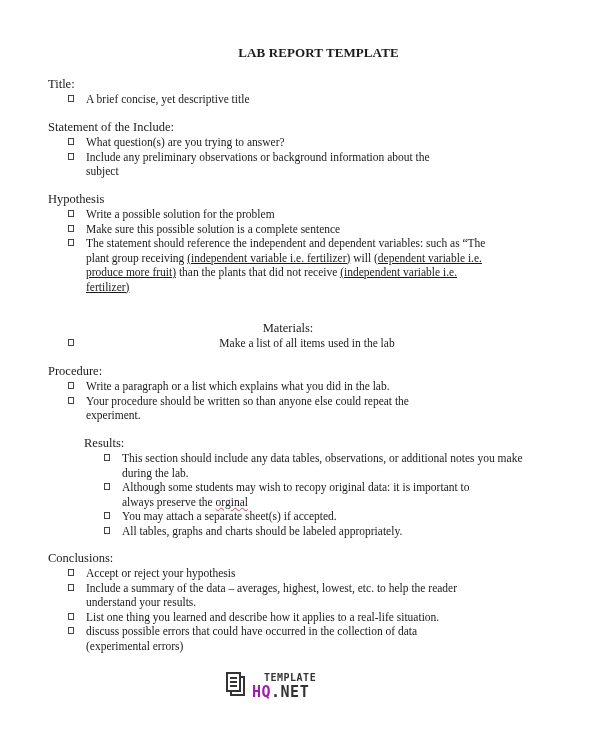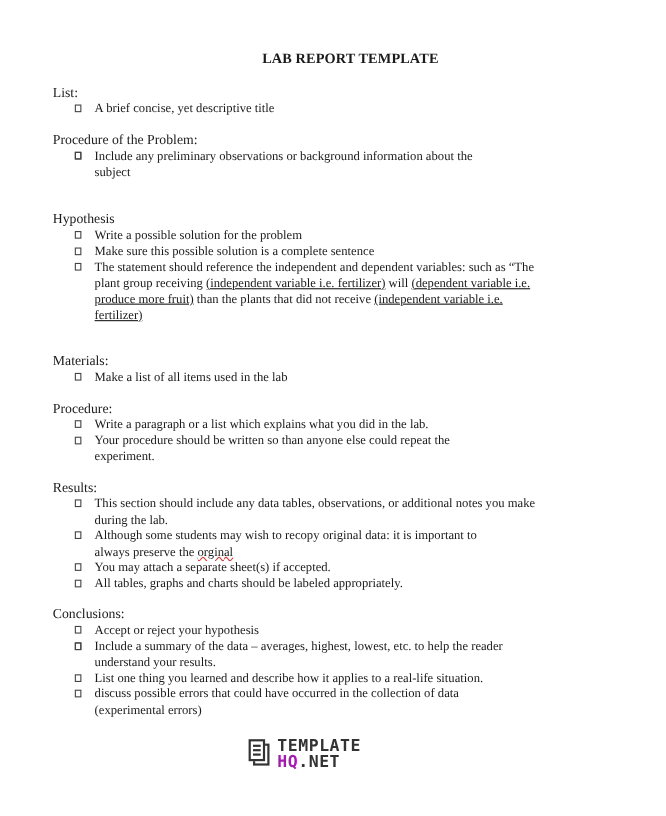--- a/index.html
+++ b/index.html
@@ -19,23 +19,23 @@
     .bullet {
       position: absolute; left: 20px; top: 3px; width: 6px; height: 7px;
       border: 1px solid #444; box-sizing: border-box; font-style: normal;
     }
     .u { text-decoration: underline; }
     .spell { text-decoration: underline wavy #d04040; text-decoration-thickness: 1px; }
 
     #sec-title { top: 77px; }
     #sec-problem { top: 120px; }
     #sec-hypothesis { top: 192px; }
-    #sec-materials { top: 321px; }
+    #sec-materials { top: 321px; text-align: center; }
     #sec-procedure { top: 364px; }
-    #sec-results { top: 436px; }
+    #sec-results { top: 436px; margin-left: 36px; }
     #sec-conclusions { top: 551px; }
     #sec-results .items, #sec-conclusions .items { width: 440px; }
 
     .logo {
       position: absolute; left: 226px; top: 667px; height: 36px; width: 130px;
       display: flex; align-items: center;
     }
     .logo-icon { width: 22px; height: 26px; position: relative; margin-right: 4px; }
     .logo-icon .page-back {
       position: absolute; left: 4px; top: 4px; width: 15px; height: 20px;
@@ -43,46 +43,47 @@
     }
     .logo-icon .page-front {
       position: absolute; left: 0; top: 0; width: 15px; height: 20px;
       border: 2px solid #333; background: #fff; box-sizing: border-box;
     }
     .logo-icon .page-front::before {
       content: ""; position: absolute; left: 2px; right: 2px; top: 3px; height: 2px; background: #333;
       box-shadow: 0 4px 0 #333, 0 8px 0 #333;
     }
     .logo-text { font-family: "DejaVu Sans Mono", "Liberation Mono", monospace; font-weight: bold; line-height: 14px; }
-    .logo-line1 { font-size: 15px; color: #333; letter-spacing: 0.5px; }
+    .logo-line1 { font-size: 10px; color: #333; letter-spacing: 0.5px; margin-left: 12px; }
     .logo-line2 { font-size: 15px; color: #333; letter-spacing: 0.5px; }
     .logo-hq { color: #a21caf; }
   </style>
 </head>
 <body>
 
 <div>
 
   <div class="doc-title">LAB REPORT TEMPLATE</div>
 
   <div class="section" id="sec-title">
-    <div class="section-heading">List:</div>
+    <div class="section-heading">Title:</div>
     <ul class="items">
       <li class="item">
         <span class="bullet"></span>
         <span>A brief concise, yet descriptive title</span>
       </li>
     </ul>
   </div>
 
   <div class="section" id="sec-problem">
-    <div class="section-heading">Procedure of the Problem:</div>
+    <div class="section-heading">Statement of the Include:</div>
     <ul class="items" style="width:400px">
       <li class="item">
         <span class="bullet"></span>
+        <span>What question(s) are you trying to answer?</span>
       </li>
       <li class="item">
         <span class="bullet"></span>
         <span>Include any preliminary observations or background information about the subject</span>
       </li>
     </ul>
   </div>
 
   <div class="section" id="sec-hypothesis">
     <div class="section-heading">Hypothesis</div>

